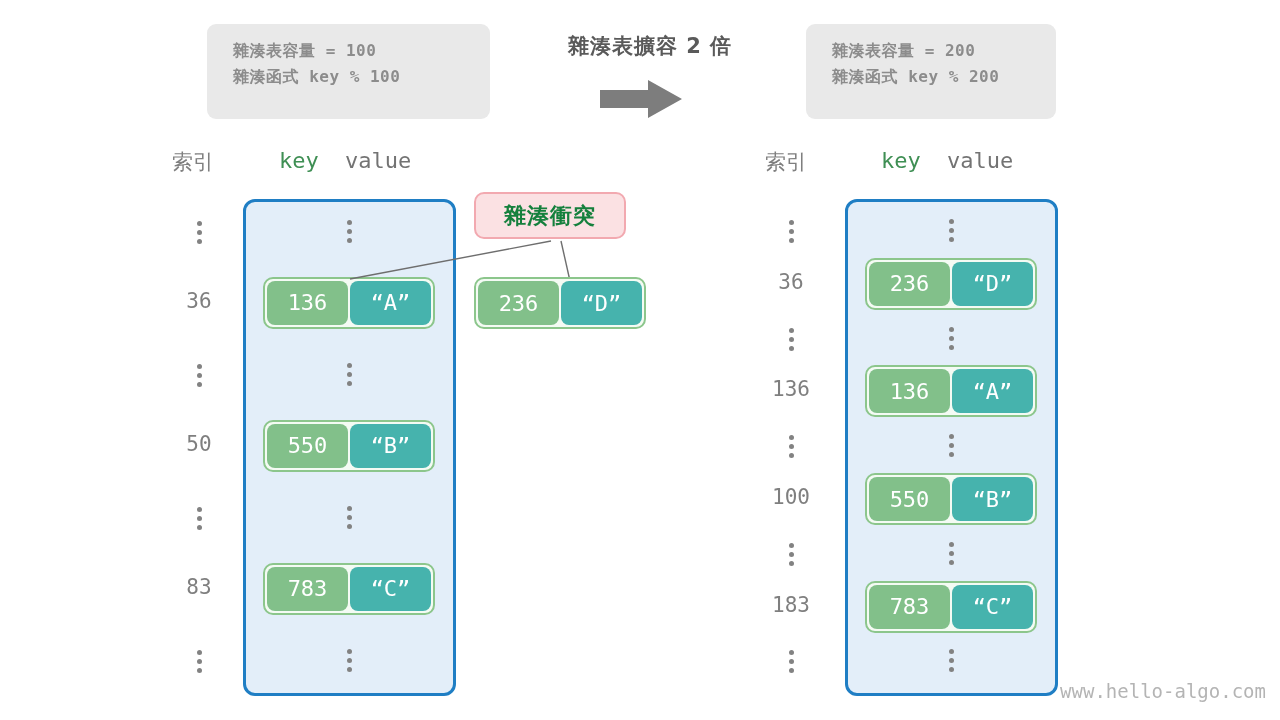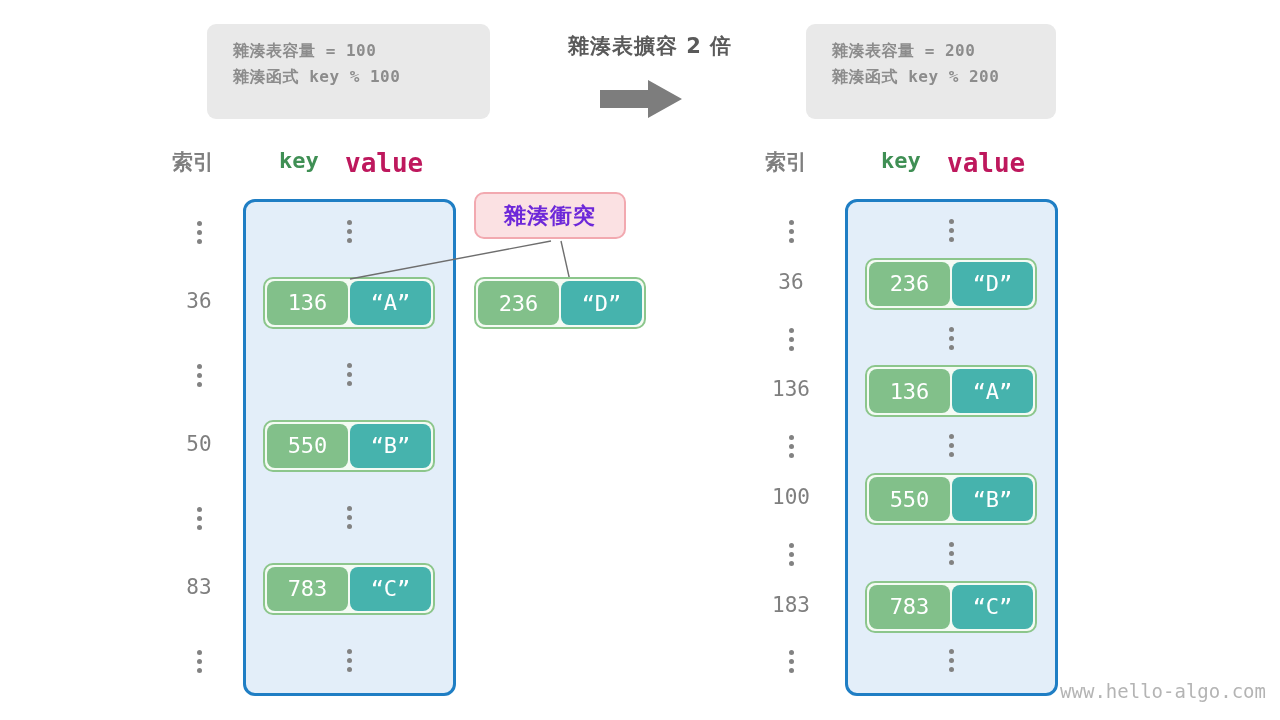--- a/index.html
+++ b/index.html
@@ -60,41 +60,40 @@
     left: 600px;
     top: 78px;
     width: 84px;
     height: 42px;
   }
 
   
   .col-headers {
     position: absolute;
     height: 30px;
-    font-weight: bold;
   }
   .hdr-index {
     position: absolute;
     color: #7f7f7f;
     font-family: "DejaVu Sans", sans-serif;
     font-size: 21px;
     white-space: pre;
   }
   .hdr-key {
     position: absolute;
     color: #3f8f54;
     font-family: "DejaVu Sans Mono", monospace;
     font-size: 22px;
     white-space: pre;
   }
   .hdr-value {
     position: absolute;
-    color: #be185d;
-    font-family: "DejaVu Sans Mono", monospace;
-    font-size: 26px;
+    color: #737373;
+    font-family: "DejaVu Sans Mono", monospace;
+    font-size: 22px;
     white-space: pre;
   }
 
   
   .table-box {
     position: absolute;
     background: #e3eef9;
     border: 3px solid #1f7ec4;
     border-radius: 12px;
     box-sizing: border-box;
@@ -162,21 +161,21 @@
     height: 47px;
     background: #fbe1e3;
     border: 2px solid #f2a9b0;
     border-radius: 10px;
     display: flex;
     align-items: center;
     justify-content: center;
     box-sizing: border-box;
   }
   #collision-badge .txt {
-    color: #6d28d9;
+    color: #15803d;
     font-family: "DejaVu Sans", sans-serif;
     font-size: 22px;
     font-weight: bold;
     letter-spacing: 1px;
     white-space: pre;
   }
   .leader-lines {
     position: absolute;
     left: 0; top: 0;
     width: 1280px; height: 720px;

